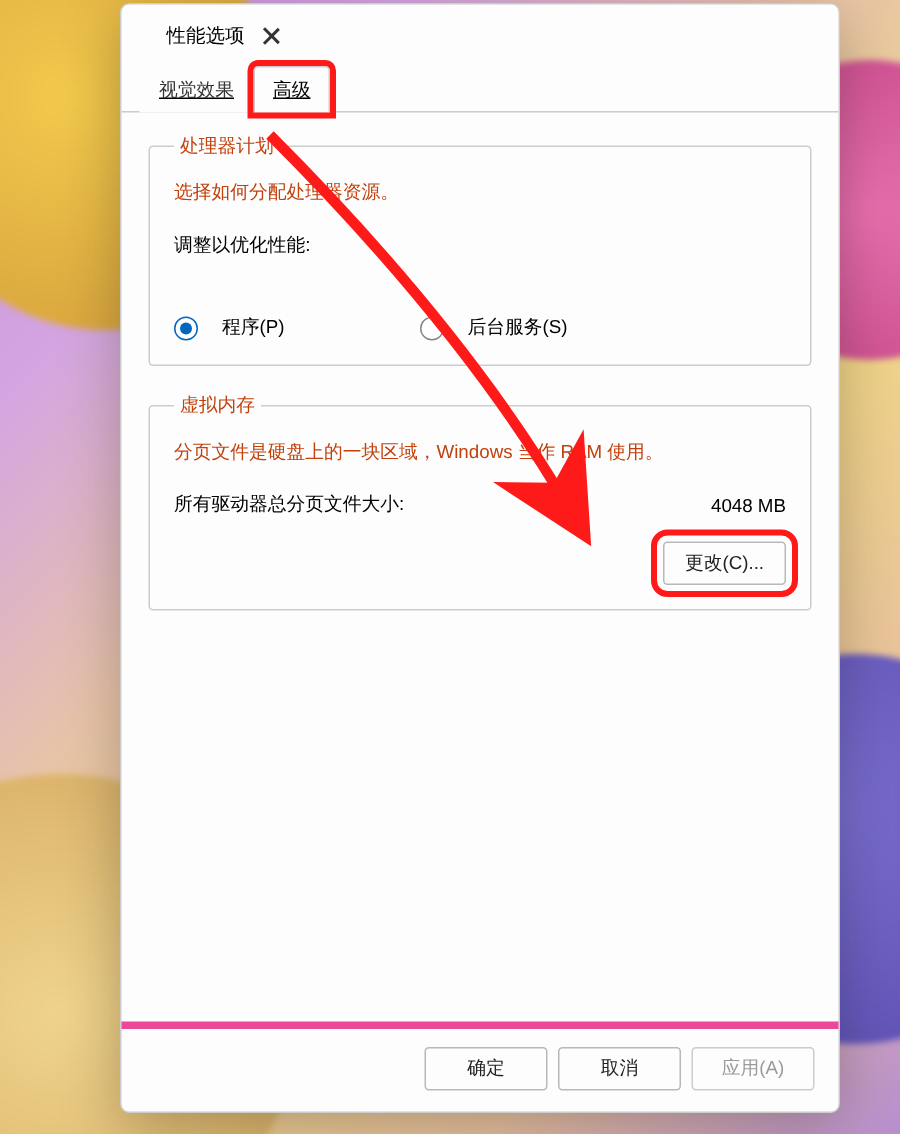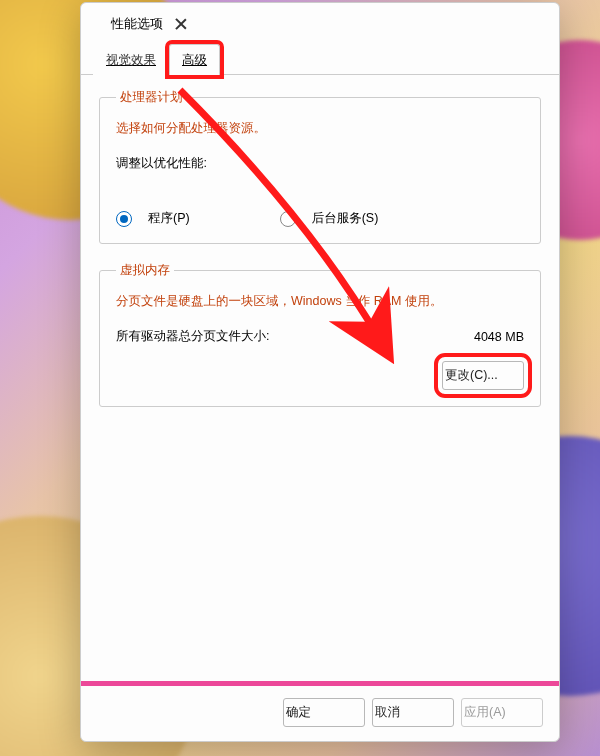--- a/index.html
+++ b/index.html
@@ -126,21 +126,21 @@
 }
 .vm-change-row { display: flex; justify-content: flex-end; margin-top: 16px; }
 .btn {
   background: #fdfdfd;
   border: 1px solid #b8b8b8;
   border-radius: 3px;
   padding: 5px 2px;
   font-size: 12.5px;
   color: #222;
   min-width: 82px;
-  text-align: left;
+  text-align: center;
 }
 .btn:disabled, .btn.disabled { color: #9a9a9a; border-color: #ccc; }
 .btn.highlighted-red {
   outline: 4px solid #ff1a1a;
   outline-offset: 4px;
 }
 
 .footer {
   display: flex;
   justify-content: flex-end;

